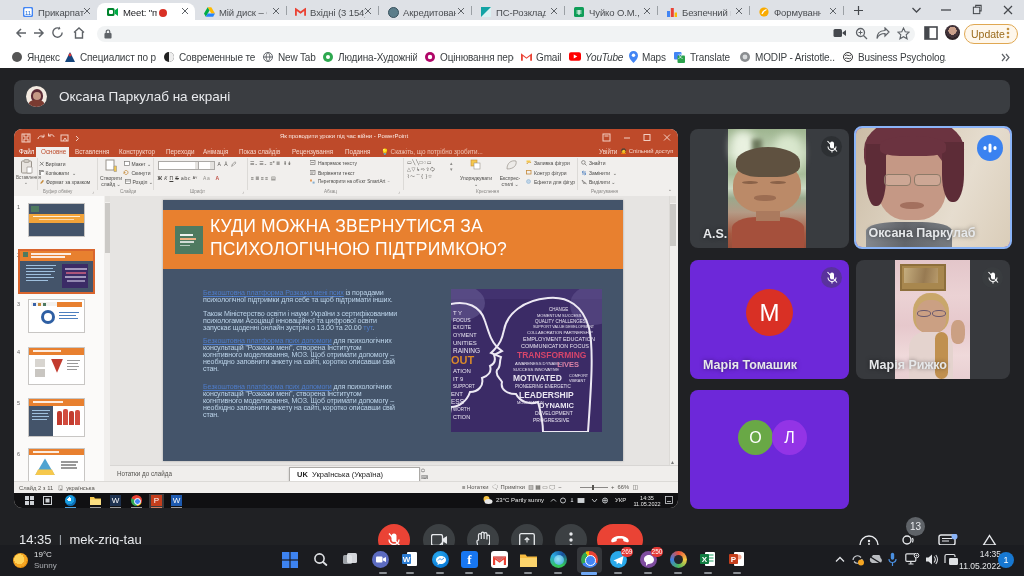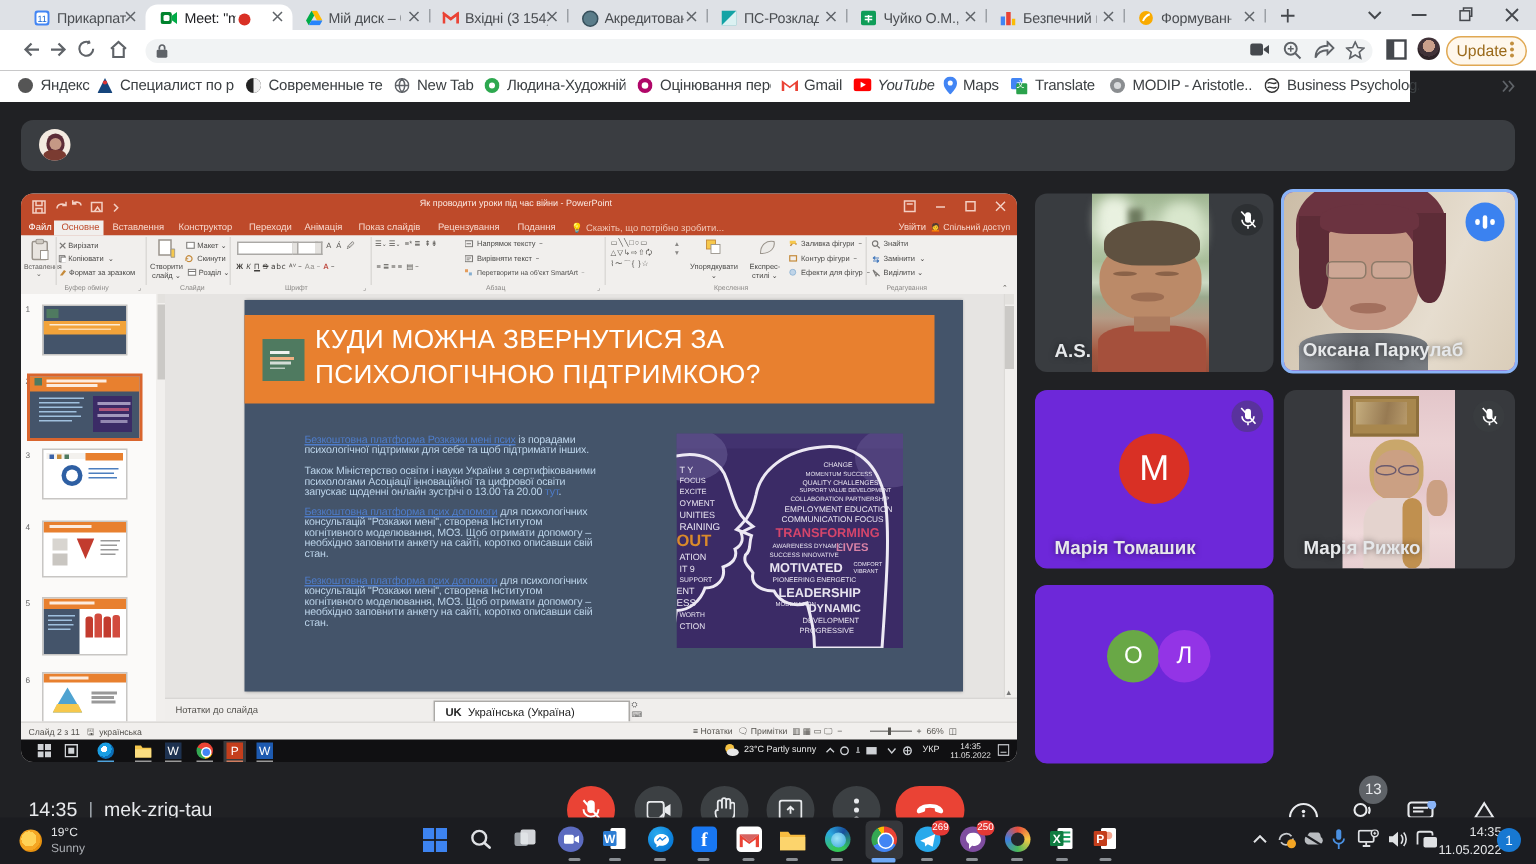--- a/index.html
+++ b/index.html
@@ -7,21 +7,21 @@
 
 #tabstrip{left:0;top:0;width:1024px;height:20px;background:#DEE1E6;}
 .tab{top:3px;height:17px;font-size:9.5px;color:#4a4d51;letter-spacing:-.1px;}
 .tab .ttl{position:absolute;left:27px;top:4px;width:52px;overflow:hidden;white-space:nowrap;}
 .tab .tx{position:absolute;right:6px;top:4px;width:8px;height:8px;}
 .tabsep{top:6px;width:1px;height:9px;background:#9ba0a5;}
 .activetab{background:#fff;border-radius:8px 8px 0 0;}
 #toolbar{left:0;top:20px;width:1024px;height:27px;background:#fff;}
 #omnibox{left:97px;top:26px;width:818px;height:16px;border-radius:8.5px;background:#F1F3F4;}
 #url{left:118px;top:29px;font-size:10.5px;color:#202124;letter-spacing:.05px;}
-#bookmarks{left:0;top:47px;width:940px;height:21px;background:#fff;border-bottom:1px solid #e2e3e5;}
+#bookmarks{left:0;top:47px;width:1024px;height:21px;background:#fff;border-bottom:1px solid #e2e3e5;}
 .bm{top:5px;font-size:10px;color:#3c4043;white-space:nowrap;overflow:hidden;letter-spacing:-.15px;}
 
 #meet{left:0;top:68px;width:1024px;height:477px;background:#202124;}
 #banner{left:14px;top:12px;width:996px;height:34px;background:#3A3D41;border-radius:8px;}
 #banner .nm{position:absolute;left:45px;top:9px;font-size:13.5px;color:#E8EAED;}
 
 #share{left:14px;top:61px;width:664px;height:379px;border-radius:8px;overflow:hidden;background:#E6E4E2;}
 .r5{position:absolute;font-size:5px;color:#4b4a48;white-space:nowrap;line-height:6px;}
 .rl{position:absolute;font-size:4.6px;color:#8a8886;white-space:nowrap;}
 .gsep{position:absolute;top:29px;width:1px;height:32px;background:#DCDAD7;}
@@ -266,20 +266,21 @@
         <path d="M1 1l3 3.5L1 8M5 1l3 3.5L5 8" stroke="#5f6368" stroke-width="1.2" fill="none"></path>
       </svg>
   </div>
   <div class="abs" id="meet">
     <div class="abs" id="banner">
       <span style="position:absolute;left:12px;top:6px;width:21px;height:21px;border-radius:50%;background:#F3EAE0;overflow:hidden;">
         <span style="position:absolute;left:4.5px;top:3px;width:12px;height:13px;background:#5d2c37;border-radius:50% 50% 40% 40%;"></span>
         <span style="position:absolute;left:6.5px;top:6px;width:8px;height:8px;background:#C59885;border-radius:50%;"></span>
         <span style="position:absolute;left:3px;top:14px;width:15px;height:8px;background:#7a3b31;border-radius:40% 40% 0 0;"></span>
       </span>
+      <span class="nm">Оксана Паркулаб на екрані</span>
       </div>
     <div class="abs" id="share">
 
       <div class="abs" style="left:0;top:0;width:664px;height:17px;background:#BE4A2A;"></div>
       <svg class="abs" style="left:7px;top:3.5px" width="80" height="10" viewBox="0 0 80 10">
           <g stroke="#F3CFC3" fill="none" stroke-width="1">
             <rect x="1" y="1" width="8" height="8"></rect>
             <path d="M3 1v3h4V1M3 9V6h4v3"></path>
             <path d="M17 6c0-3 4-4 6-2m0-2.5V4h-2.5"></path>
             <path d="M33 4c0-2.5-4-3-5.5-1m0-2.5V3H30"></path>
@@ -513,21 +514,21 @@
       <div class="thumb" style="top:320.4px;height:31.6px;">
         <div class="abs" style="left:0;top:0;width:55px;height:6px;background:#E8802F;"></div>
         <div class="abs" style="left:4px;top:1.5px;width:26px;height:2px;background:#fff;opacity:.85"></div>
         <div class="abs" style="left:6px;top:9px;width:20px;height:17px;background:#4FA3D1;clip-path:polygon(50% 0,100% 100%,0 100%);"></div>
         <div class="abs" style="left:6px;top:20px;width:20px;height:6px;background:#F6C84C;clip-path:polygon(15% 0,85% 0,100% 100%,0 100%);"></div>
         <div class="abs" style="left:32px;top:12px;width:17px;height:1.2px;background:#999;"></div>
         <div class="abs" style="left:32px;top:15px;width:15px;height:1.2px;background:#999;"></div>
         <div class="abs" style="left:32px;top:18px;width:16px;height:1.2px;background:#999;"></div>
       </div>
 
-      <div class="abs" style="left:149px;top:71px;width:460px;height:261px;background:#44546A;box-shadow:0 0 2px rgba(0,0,0,.3);padding-left:19px;">
+      <div class="abs" style="left:149px;top:71px;width:460px;height:261px;background:#44546A;box-shadow:0 0 2px rgba(0,0,0,.3);">
         <div class="abs" style="left:0;top:10px;width:460px;height:59px;background:#E8802F;"></div>
         <div class="abs" style="left:12px;top:26px;width:28px;height:28px;background:#4F7A60;">
           <div class="abs" style="left:5px;top:8px;width:13px;height:2px;background:#fff;opacity:.9"></div>
           <div class="abs" style="left:5px;top:11.5px;width:16px;height:2px;background:#f0b183;"></div>
           <div class="abs" style="left:5px;top:15px;width:14px;height:2px;background:#fff;opacity:.75"></div>
           <div class="abs" style="left:5px;top:18.5px;width:10px;height:1.5px;background:#fff;opacity:.6"></div>
         </div>
         <div class="abs" style="left:47px;top:15px;width:400px;font-size:17.5px;line-height:22.5px;color:#fff;letter-spacing:.2px;">КУДИ МОЖНА ЗВЕРНУТИСЯ ЗА ПСИХОЛОГІЧНОЮ ПІДТРИМКОЮ?</div>
         <div class="bodytx" style="top:90px;"><span class="lnk" style="text-decoration:underline">Безкоштовна платформа Розкажи мені псих</span> із порадами<br>психологічної підтримки для себе та щоб підтримати інших.</div>
         <div class="bodytx" style="top:110.5px;">Також Міністерство освіти і науки України з сертифікованими<br>психологами Асоціації інноваційної та цифрової освіти<br>запускає щоденні онлайн зустрічі о 13.00 та 20.00 <span class="lnk">тут</span>.</div>

